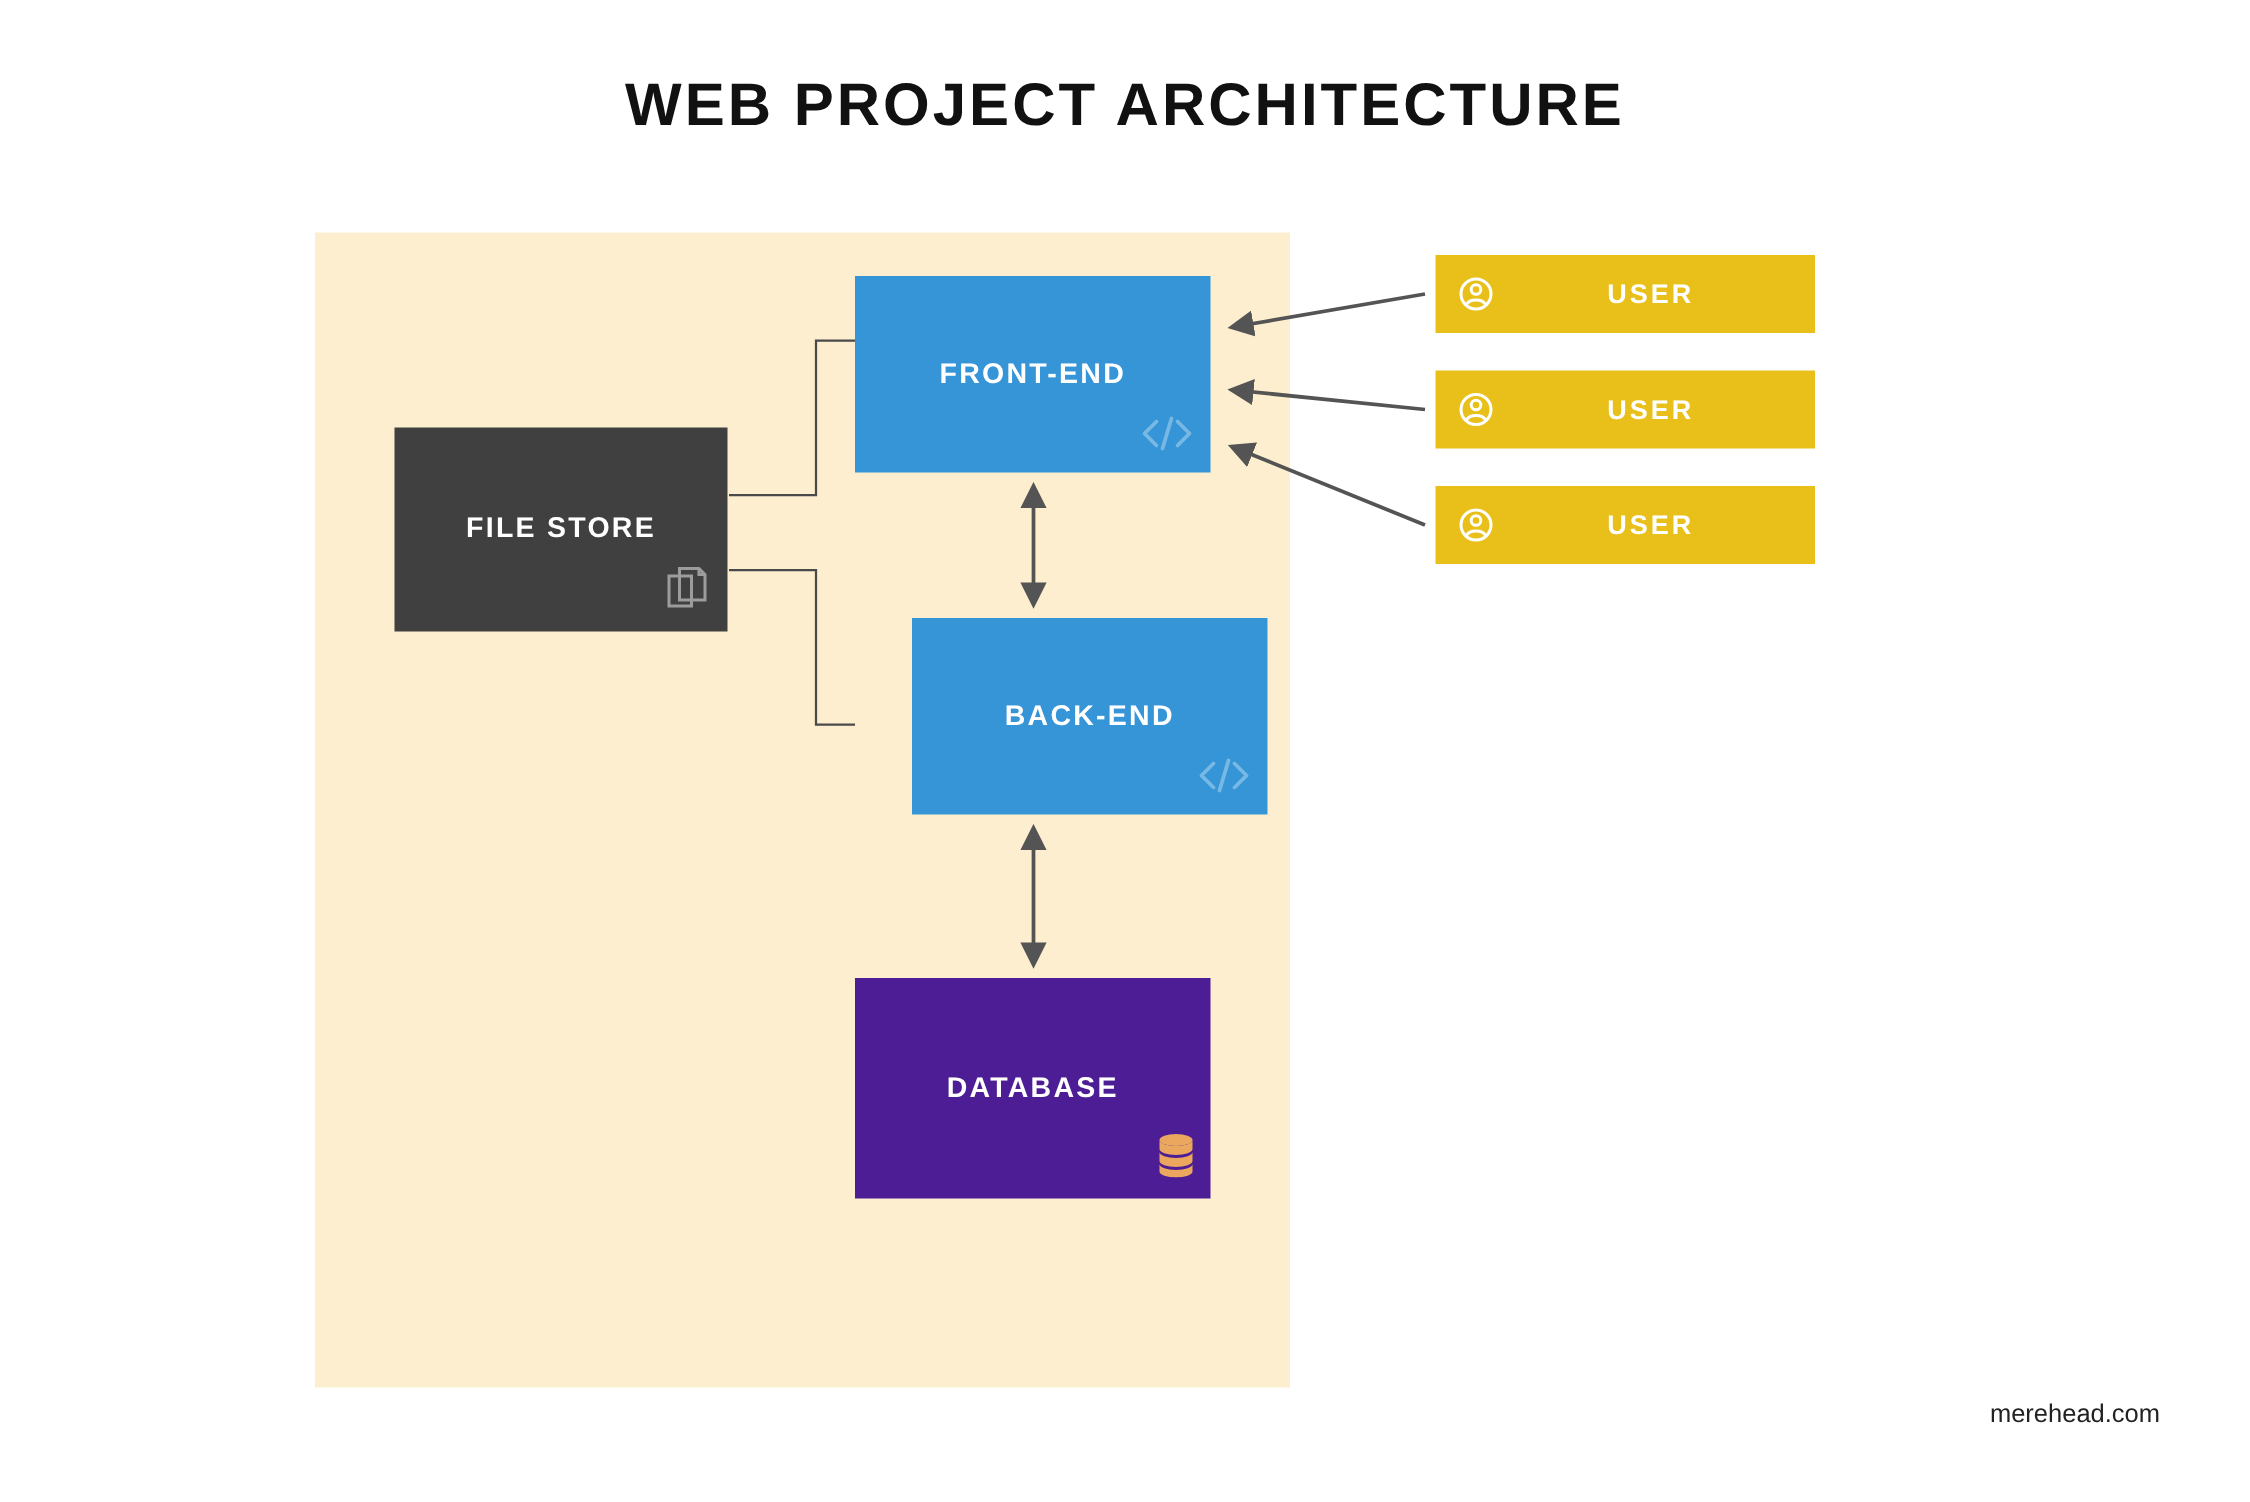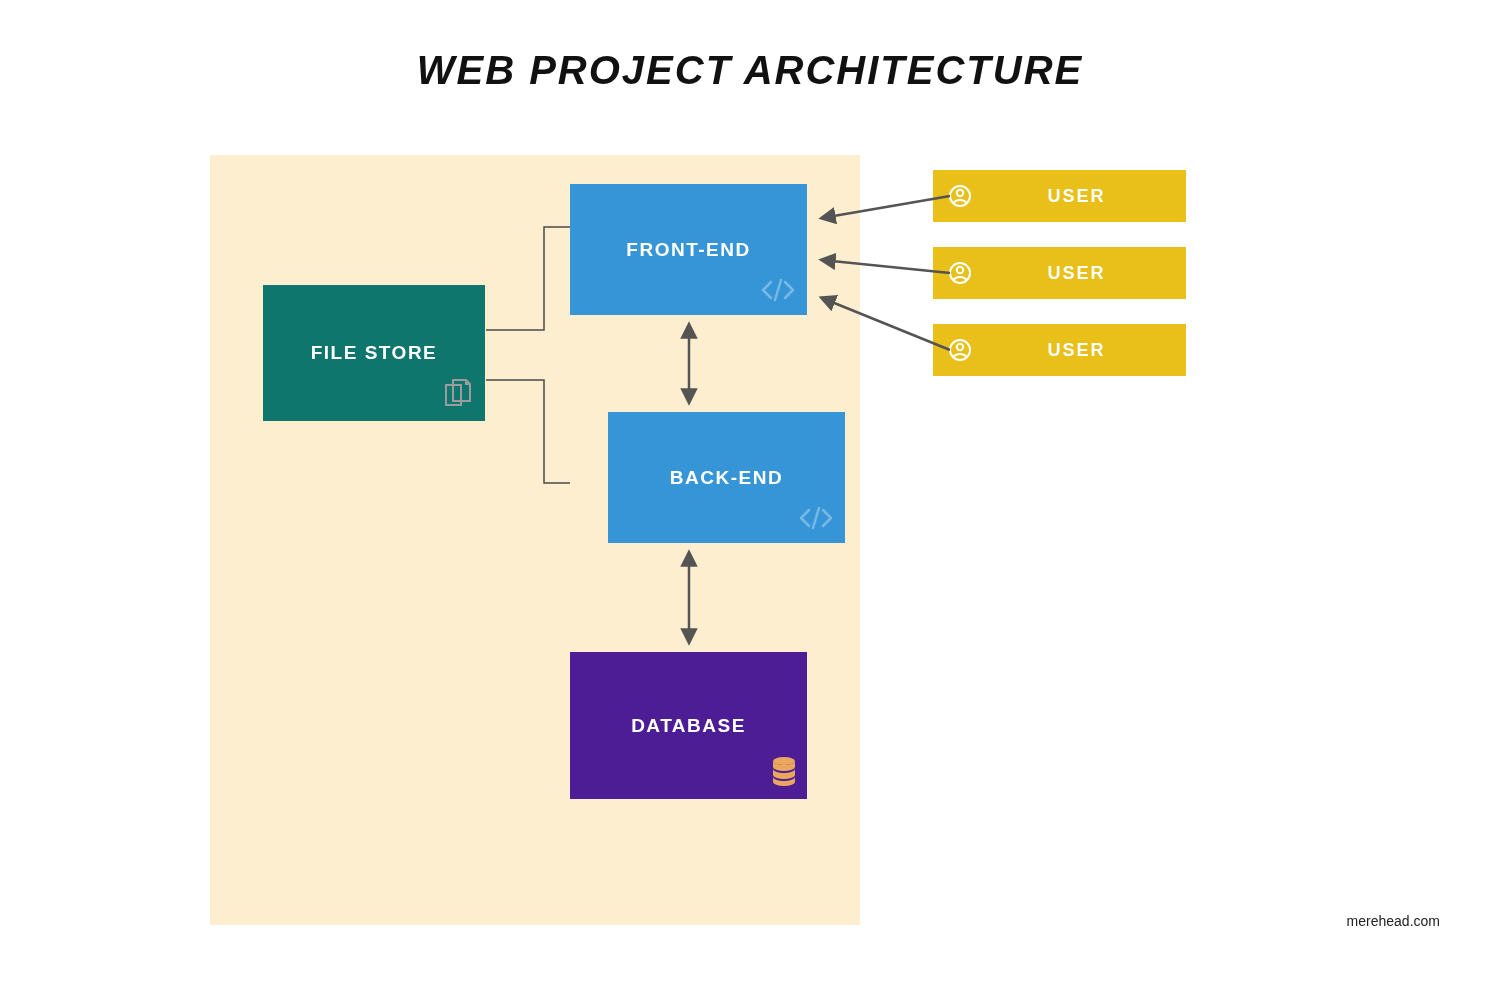--- a/index.html
+++ b/index.html
@@ -15,21 +15,20 @@
 
     .title {
       position: absolute;
       top: 48px;
       left: 0; right: 0;
       text-align: center;
       font-size: 40px;
       font-weight: 700;
       letter-spacing: 2px;
       color: #111111;
-      font-style: italic;
     }
 
     .panel {
       position: absolute;
       left: 210px;
       top: 155px;
       width: 650px;
       height: 770px;
       background: #fdeecf;
     }
@@ -44,21 +43,21 @@
       font-weight: 600;
       letter-spacing: 1.5px;
     }
 
     
     .file-store {
       left: 263px;
       top: 285px;
       width: 222px;
       height: 136px;
-      background: #0f766e;
+      background: #404040;
     }
 
     
     .front-end {
       left: 570px;
       top: 184px;
       width: 237px;
       height: 131px;
       background: #3695d7;
     }
@@ -78,21 +77,21 @@
       left: 570px;
       top: 652px;
       width: 237px;
       height: 147px;
       background: #4c1d95;
     }
 
     
     .user-bar {
       position: absolute;
-      left: 933px;
+      left: 957px;
       width: 253px;
       height: 52px;
       background: #e9bf19;
       display: flex;
       align-items: center;
     }
     .user-bar .icon-slot {
       width: 54px;
       display: flex;
       align-items: center;
@@ -114,22 +113,22 @@
 
     .corner-icon {
       position: absolute;
       right: 10px;
       bottom: 8px;
     }
 
     .attribution {
       position: absolute;
       right: 60px;
-      bottom: 72px;
-      font-size: 14px;
+      bottom: 48px;
+      font-size: 17px;
       color: #222222;
     }
 
     svg.connector { position: absolute; overflow: visible; }
   </style>
 </head>
 <body>
 
 <div class="title">WEB PROJECT ARCHITECTURE</div>
 

